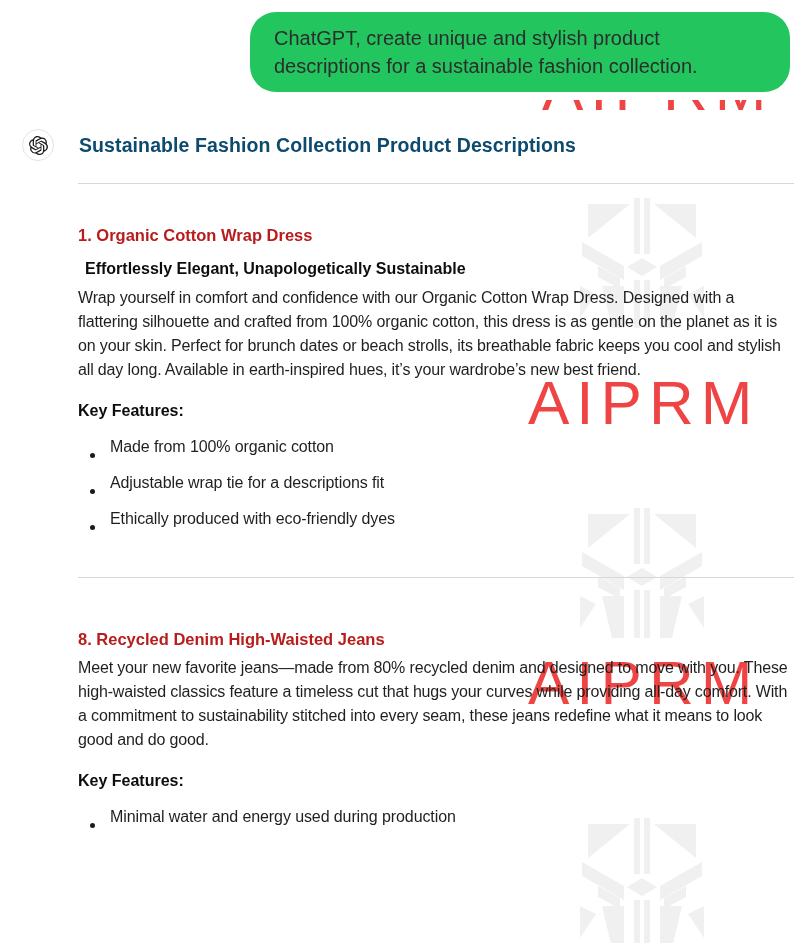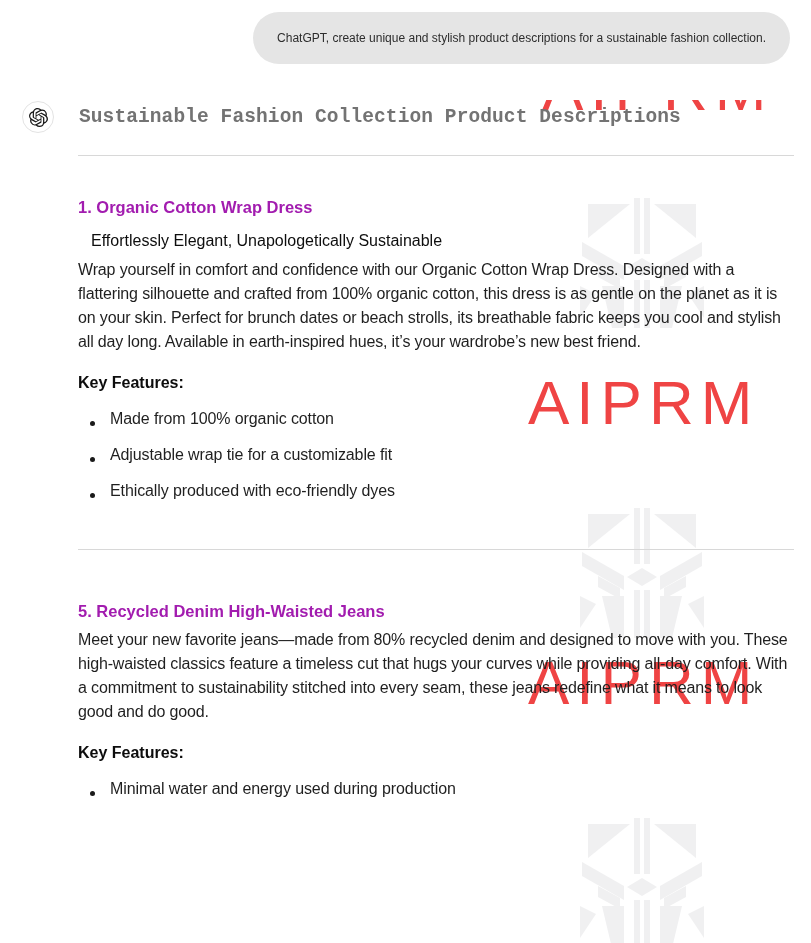--- a/index.html
+++ b/index.html
@@ -29,70 +29,70 @@
   .wm-text-1 { left: 528px; top: 272px; }
   .wm-logo-2 { left: 572px; top: 408px; }
   .wm-text-2 { left: 528px; top: 552px; }
   .wm-logo-3 { left: 572px; top: 718px; }
 
   
   .content { position: relative; z-index: 1; }
 
   .bubble-row { display: flex; justify-content: flex-end; padding: 12px 21px 0 0; }
   .user-bubble {
-    background: #e5e5e5;
+    background: #22c55e;
     border-radius: 26px;
     padding: 12px 24px;
     max-width: 492px;
-    font-size: 12px; line-height: 28px; color: #2d2d2d;
+    font-size: 20px; line-height: 28px; color: #2d2d2d;
   }
 
   .answer-header {
     display: flex; align-items: center;
     margin: 37px 0 0 22px;
   }
   .avatar {
     width: 30px; height: 30px; border-radius: 50%;
     background: #ffffff; border: 1px solid #e3e3e3;
     display: flex; align-items: center; justify-content: center;
     flex: 0 0 auto;
   }
   .avatar svg { width: 19px; height: 19px; fill: #171717; }
   .title {
     margin: 0 0 0 25px;
-    font-size: 19.5px; font-weight: 700; color: #737373;
-    line-height: 30px; letter-spacing: 0.1px; font-family: Liberation Mono, monospace;
+    font-size: 19.5px; font-weight: 700; color: #0c4a6e;
+    line-height: 30px; letter-spacing: 0.1px;
   }
 
   .answer-body { padding: 0 17px 0 78px; }
 
   .divider { border: none; height: 1px; background: #d8d8d8; margin: 22px 0 0 0; }
   .divider-2 { margin-top: 47px; }
 
   .section-heading {
     margin: 40px 0 0 0;
-    font-size: 16.5px; font-weight: 700; color: #a21caf; line-height: 22px;
+    font-size: 16.5px; font-weight: 700; color: #b91c1c; line-height: 22px;
   }
   .section-heading.second { margin-top: 50px; }
   .tagline {
-    margin: 12px 0 0 13px;
-    font-size: 16px; font-weight: 400; color: #0d0d0d; line-height: 22px;
+    margin: 12px 0 0 7px;
+    font-size: 16px; font-weight: 700; color: #0d0d0d; line-height: 22px;
   }
   .body-text {
     margin: 6px 0 0 0;
     font-size: 16px; line-height: 24px; color: #1f1f1f;
     letter-spacing: -0.15px;
   }
   .kf-label {
     margin: 18px 0 0 0;
     font-size: 16px; font-weight: 700; color: #0d0d0d; line-height: 22px;
   }
   .feature-list { list-style: none; margin: 14px 0 0 0; padding: 0; }
   .feature-list li {
-    display: flex; align-items: center;
+    display: flex; align-items: flex-end;
     margin: 0 0 14px 12px;
     font-size: 16px; line-height: 22px; color: #1f1f1f;
     letter-spacing: -0.1px;
   }
   .bullet-dot {
     width: 5px; height: 5px; border-radius: 50%;
     background: #1a1a1a; flex: 0 0 auto;
     margin: 9px 15px 0 0;
   }
 </style>
@@ -160,33 +160,33 @@
         <h3 class="tagline">Effortlessly Elegant, Unapologetically Sustainable</h3>
         <p class="body-text">Wrap yourself in comfort and confidence with our Organic Cotton Wrap Dress. Designed with a flattering silhouette and crafted from 100% organic cotton, this dress is as gentle on the planet as it is on your skin. Perfect for brunch dates or beach strolls, its breathable fabric keeps you cool and stylish all day long. Available in earth-inspired hues, it’s your wardrobe’s new best friend.</p>
         <h3 class="kf-label">Key Features:</h3>
         <ul class="feature-list">
           <li>
               <span class="bullet-dot"></span>
               <span>Made from 100% organic cotton</span>
             </li>
           <li>
               <span class="bullet-dot"></span>
-              <span>Adjustable wrap tie for a customizable fit</span>
+              <span>Adjustable wrap tie for a descriptions fit</span>
             </li>
           <li>
               <span class="bullet-dot"></span>
               <span>Ethically produced with eco-friendly dyes</span>
             </li>
         </ul>
       </section>
 
       <hr class="divider divider-2">
 
       <section>
-        <h2 class="section-heading second">5. Recycled Denim High-Waisted Jeans</h2>
+        <h2 class="section-heading second">8. Recycled Denim High-Waisted Jeans</h2>
         <p class="body-text">Meet your new favorite jeans—made from 80% recycled denim and designed to move with you. These high-waisted classics feature a timeless cut that hugs your curves while providing all-day comfort. With a commitment to sustainability stitched into every seam, these jeans redefine what it means to look good and do good.</p>
         <h3 class="kf-label">Key Features:</h3>
         <ul class="feature-list">
           <li>
               <span class="bullet-dot"></span>
               <span>Minimal water and energy used during production</span>
             </li>
         </ul>
       </section>
     </div>

